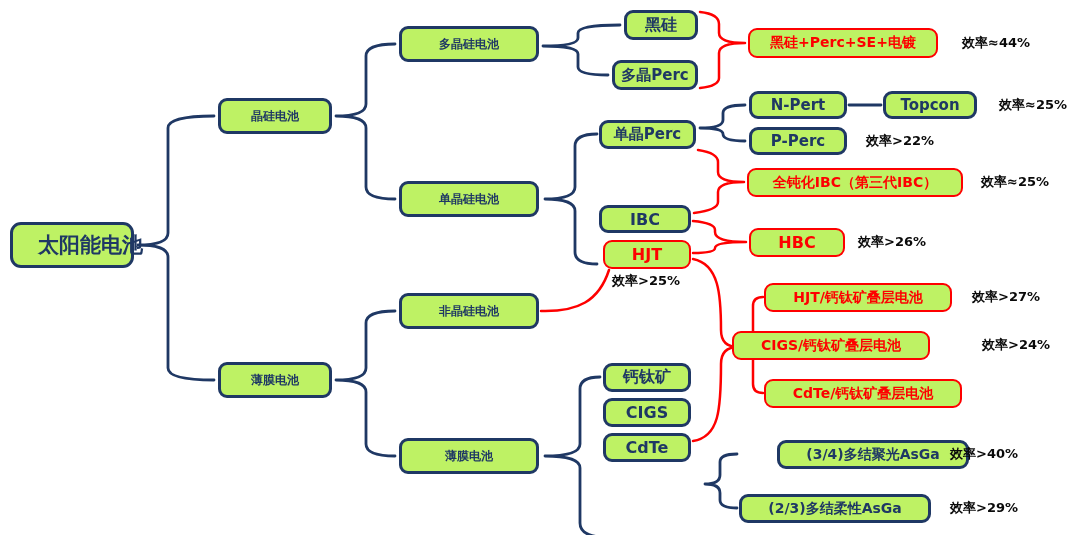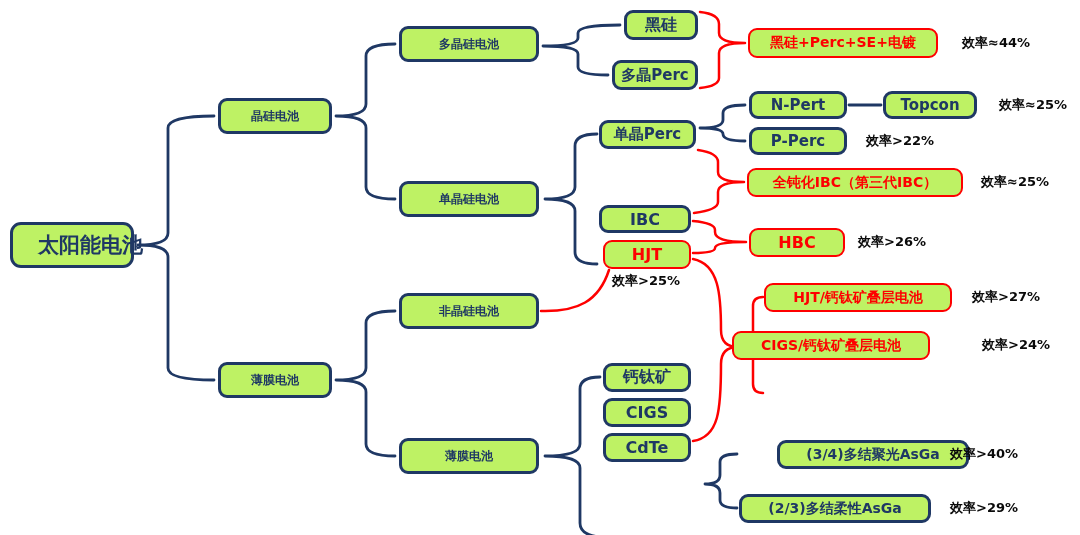--- a/index.html
+++ b/index.html
@@ -94,20 +94,21 @@
 
   <div class="box red md" style="left:603px;top:240px;width:88px;height:29px">HJT</div>
   <div class="eff" style="left:612px;top:272px">效率&gt;25%</div>
   <div class="box red md" style="left:749px;top:228px;width:96px;height:29px">HBC</div>
   <div class="eff" style="left:858px;top:233px">效率&gt;26%</div>
 
   <div class="box red xs" style="left:764px;top:283px;width:188px;height:29px">HJT/钙钛矿叠层电池</div>
   <div class="eff" style="left:972px;top:288px">效率&gt;27%</div>
   <div class="box red xs" style="left:732px;top:331px;width:198px;height:29px">CIGS/钙钛矿叠层电池</div>
   <div class="eff" style="left:982px;top:336px">效率&gt;24%</div>
+  <div class="box red xs" style="left:764px;top:379px;width:198px;height:29px">CdTe/钙钛矿叠层电池</div>
 
   <div class="box navy md" style="left:603px;top:363px;width:88px;height:29px">钙钛矿</div>
   <div class="box navy md" style="left:603px;top:398px;width:88px;height:29px">CIGS</div>
   <div class="box navy md" style="left:603px;top:433px;width:88px;height:29px">CdTe</div>
   <div class="box navy xs" style="left:777px;top:440px;width:192px;height:29px">(3/4)多结聚光AsGa</div>
   <div class="eff" style="left:950px;top:445px">效率&gt;40%</div>
   <div class="box navy xs" style="left:739px;top:494px;width:192px;height:29px">(2/3)多结柔性AsGa</div>
   <div class="eff" style="left:950px;top:499px">效率&gt;29%</div>
 
 </div>

